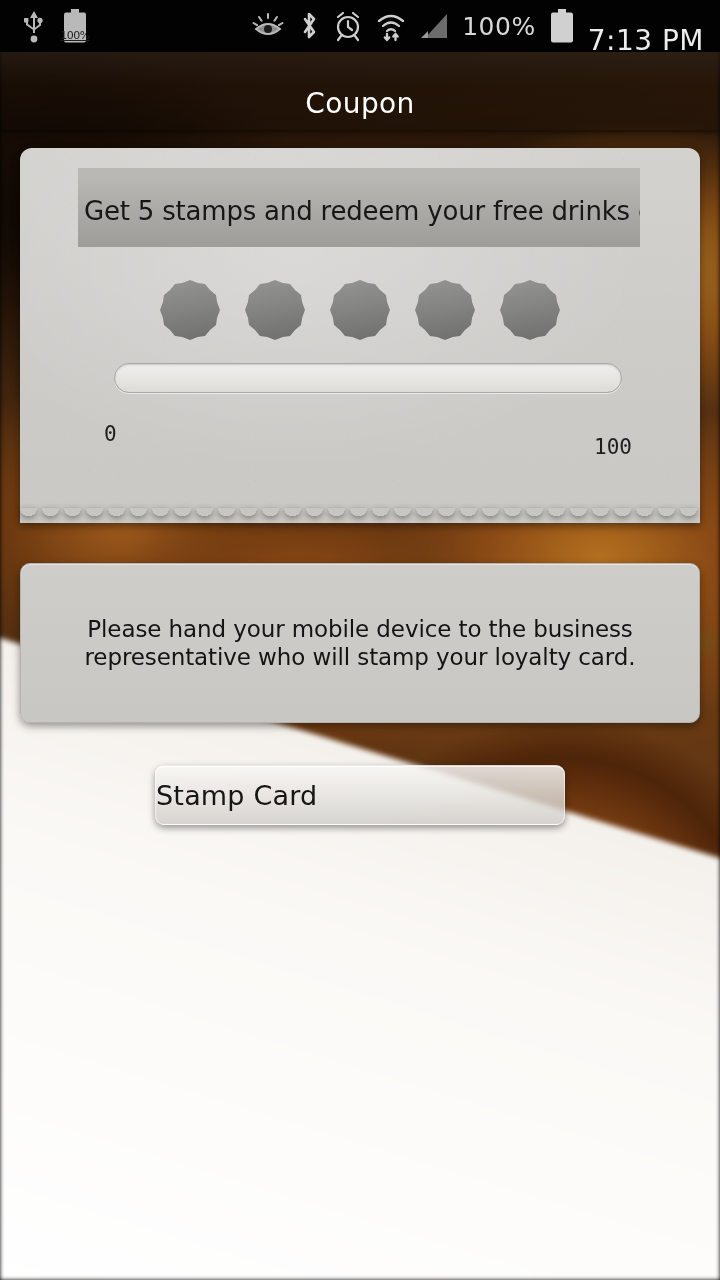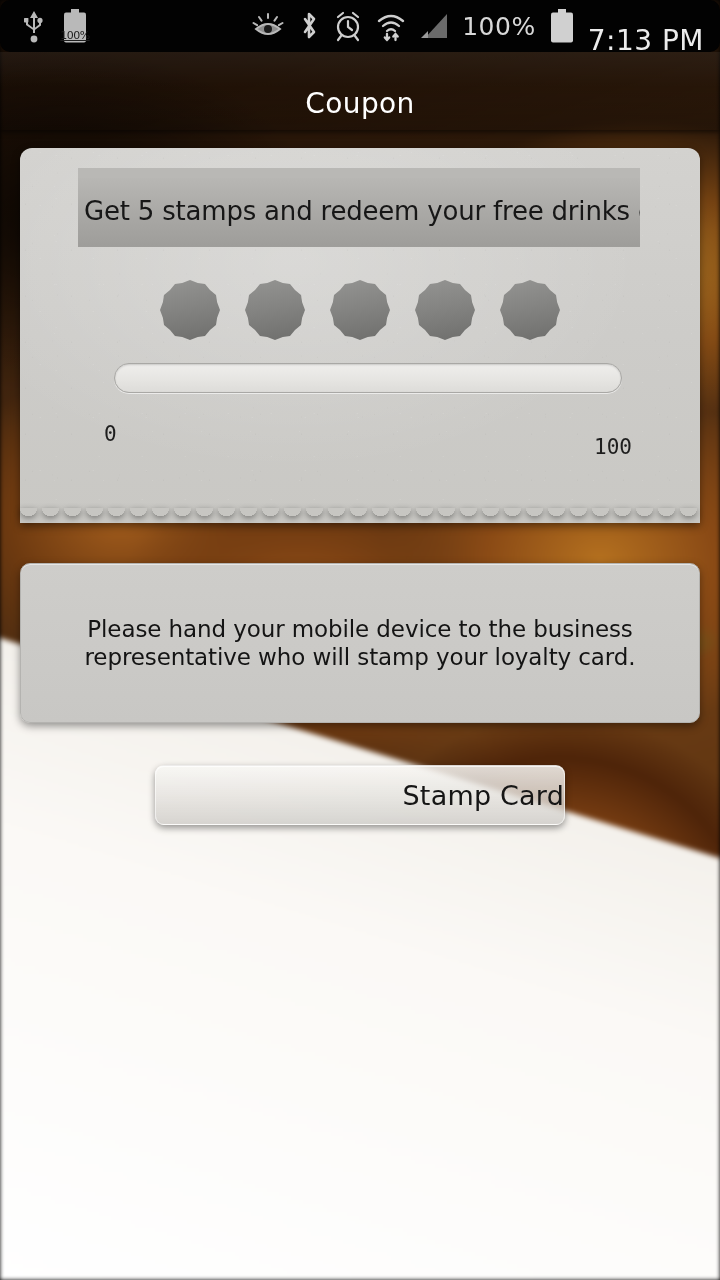--- a/index.html
+++ b/index.html
@@ -54,21 +54,21 @@
     background:
       radial-gradient(ellipse 360px 240px at 60px 220px, rgba(0,0,0,.80), rgba(0,0,0,0) 72%),
       linear-gradient(180deg, rgba(0,0,0,.55) 0%, rgba(0,0,0,.12) 18%, rgba(0,0,0,0) 34%);
     pointer-events:none;
   }
 
   
   #statusbar {
     position:absolute; top:0; left:0; width:720px; height:52px;
     background:#020202; color:#cfcfcf;
-    display:flex; align-items:center; z-index:40;border-radius:10px;
+    display:flex; align-items:center; z-index:40;
   }
   #sb-left { display:flex; align-items:center; gap:16px; padding-left:22px; }
   #sb-right { margin-left:auto; display:flex; align-items:center; gap:13px; padding-right:16px; }
   .sb-ico { display:block; }
   .batt-pct-wrap { position:relative; width:26px; height:34px; }
   .batt-pct-txt {
     position:absolute; left:50%; transform:translateX(-50%); bottom:1px;
     font-size:11px; color:#1d1d1d; font-family:"DejaVu Sans", sans-serif;
     letter-spacing:-.5px; text-decoration:underline;
   }
@@ -201,21 +201,21 @@
     font-family:"DejaVu Sans", sans-serif; font-size:23px; color:#141414;
     text-align:center; line-height:1.22; letter-spacing:-.1px;
   }
 
   
   #stamp-card-button {
     position:absolute; left:155px; top:765px; width:410px; height:60px; z-index:20;
     background:linear-gradient(180deg, rgba(248,247,244,.86) 0%, rgba(228,226,222,.80) 52%, rgba(204,202,198,.76) 100%);
     border:1px solid rgba(255,255,255,.55); border-radius:9px;
     box-shadow:0 3px 7px rgba(0,0,0,.40), inset 0 1px 0 rgba(255,255,255,.7);
-    display:flex; align-items:center; justify-content:flex-end;
+    display:flex; align-items:center; justify-content:flex-start;
     cursor:pointer;
   }
   #stamp-card-button-label {
     font-family:"DejaVu Sans", sans-serif; font-size:27px; color:#161616; letter-spacing:.2px;
   }
 </style>
 </head>
 <body>
 
 <div id="screen">

